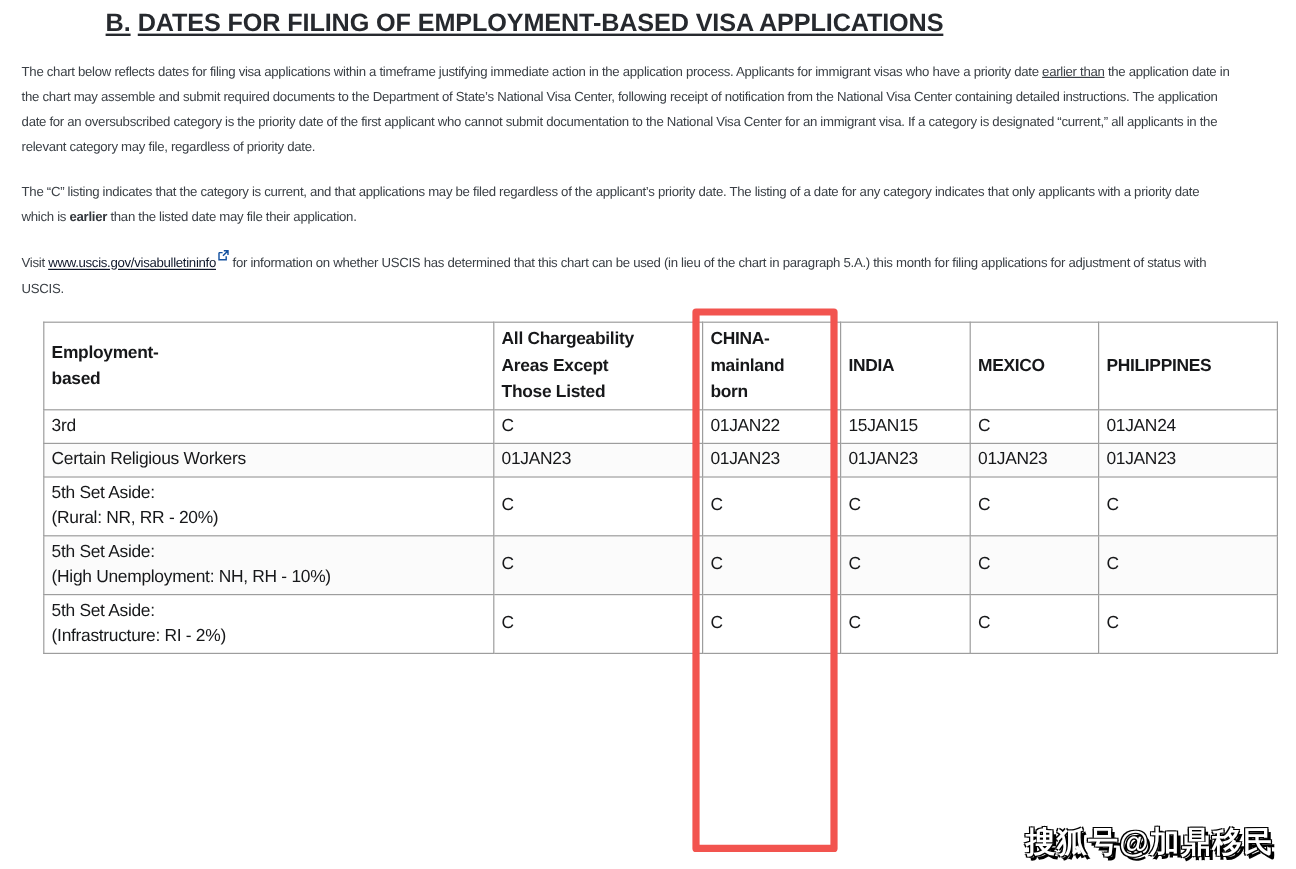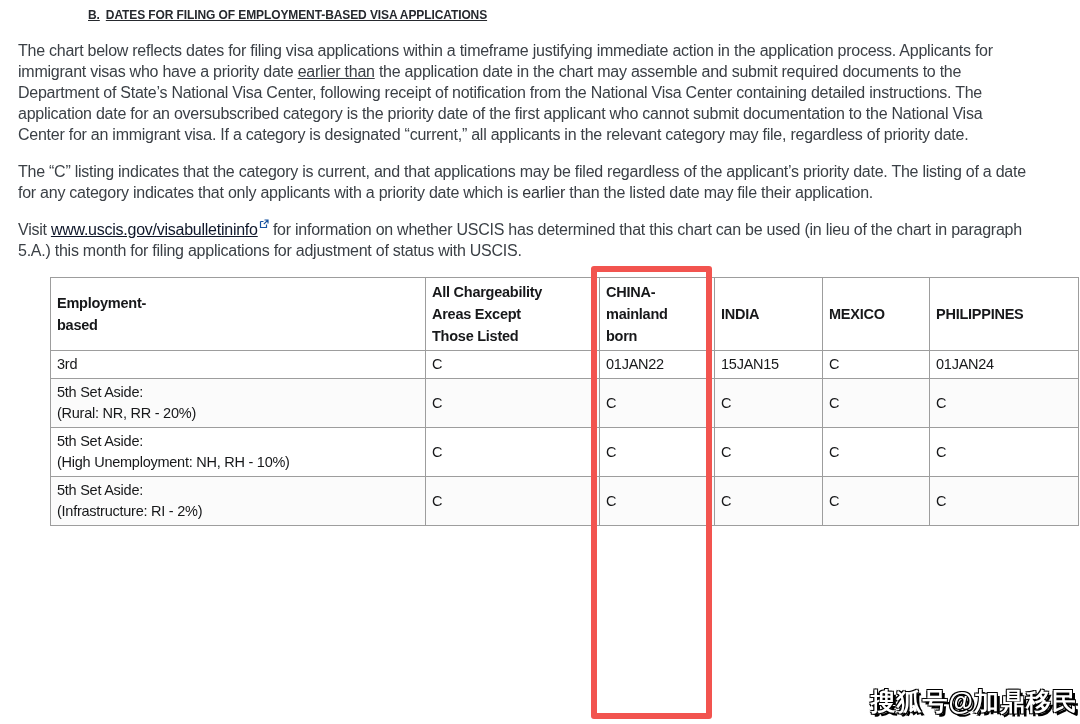--- a/index.html
+++ b/index.html
@@ -9,53 +9,53 @@
     position: relative;
     background: #ffffff;
     overflow: hidden;
     font-family: "Liberation Sans", sans-serif;
     color: #3b4046;
   }
   .content { padding: 8px 52px 0 18px; }
 
   .doc-heading {
     margin: 0 0 18px 70px;
-    font-size: 12px;
+    font-size: 21px;
     font-weight: 700;
     letter-spacing: -0.1px;
     color: #26292e;
   }
   .doc-heading .u { text-decoration: underline; }
   .doc-heading .hd-prefix { margin-right: 6px; }
 
   p.body-par {
     margin: 0 0 16px 0;
-    font-size: 16px;
+    font-size: 11px;
     line-height: 21px;
     letter-spacing: -0.25px;
     color: #3b4046;
   }
   p.body-par .u { text-decoration: underline; }
-  p.body-par .b { font-weight: 400; color: #33373d; }
+  p.body-par .b { font-weight: 700; color: #33373d; }
 
   a.doc-link {
     color: #0f172a;
     text-decoration: underline;
     cursor: pointer;
   }
   .ext-icon {
     display: inline-block;
     vertical-align: super;
     margin-left: 1px;
     line-height: 0;
   }
 
   .table-wrap {
     position: relative;
-    margin-left: 32px;
+    margin-left: 18px;
     margin-top: 14px;
     width: 1028px;
   }
   table.visa-table {
     border-collapse: collapse;
     table-layout: fixed;
     width: 1028px;
     color: #17181a;
   }
   table.visa-table th, table.visa-table td {
@@ -85,21 +85,21 @@
     width: 121px;
     height: 453px;
     border: 6px solid #f2544f;
     border-radius: 3px;
     pointer-events: none;
     z-index: 5;
   }
 
   .watermark {
     position: absolute;
-    right: 2px;
+    right: 18px;
     top: 685px;
     font-size: 25px;
     font-weight: 700;
     letter-spacing: 1px;
     color: #ffffff;
     white-space: nowrap;
     z-index: 6;
     text-shadow:
       -1px -1px 0 #000, 1px -1px 0 #000,
       -1px 1px 0 #000, 1px 1px 0 #000,
@@ -144,20 +144,28 @@
       </thead>
       <tbody>
           <tr class="row-s">
             <td>3rd</td>
             <td>C</td>
             <td>01JAN22</td>
             <td>15JAN15</td>
             <td>C</td>
             <td>01JAN24</td>
           </tr>
+          <tr class="row-s">
+            <td>Certain Religious Workers</td>
+            <td>01JAN23</td>
+            <td>01JAN23</td>
+            <td>01JAN23</td>
+            <td>01JAN23</td>
+            <td>01JAN23</td>
+          </tr>
           <tr class="row-d">
             <td>5th Set Aside:<br>(Rural: NR, RR - 20%)</td>
             <td>C</td>
             <td>C</td>
             <td>C</td>
             <td>C</td>
             <td>C</td>
           </tr>
           <tr class="row-d">
             <td>5th Set Aside:<br>(High Unemployment: NH, RH - 10%)</td>

